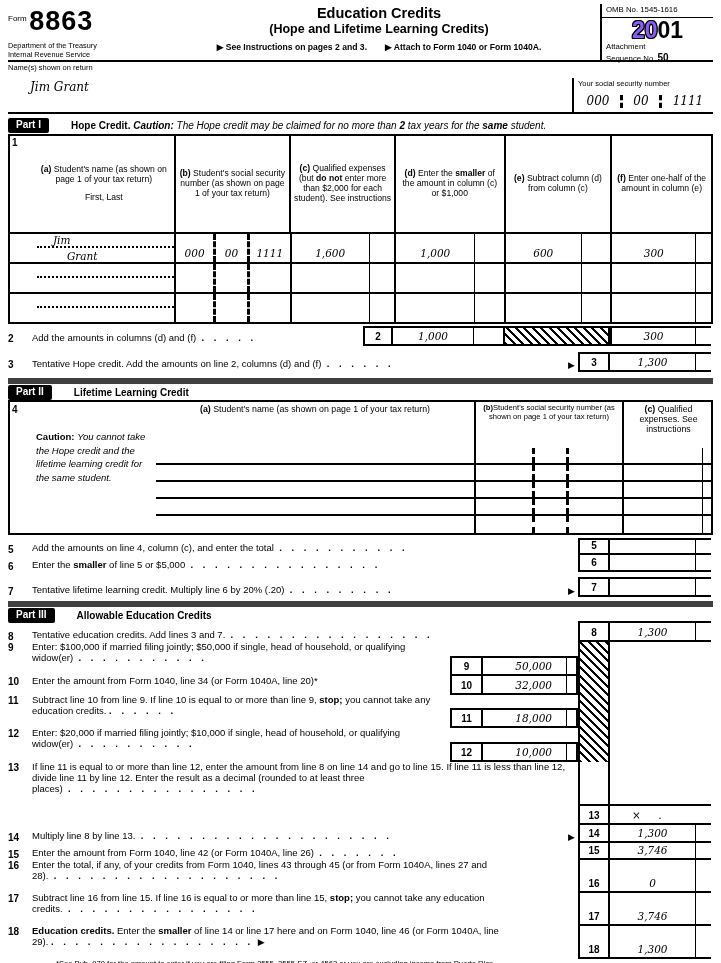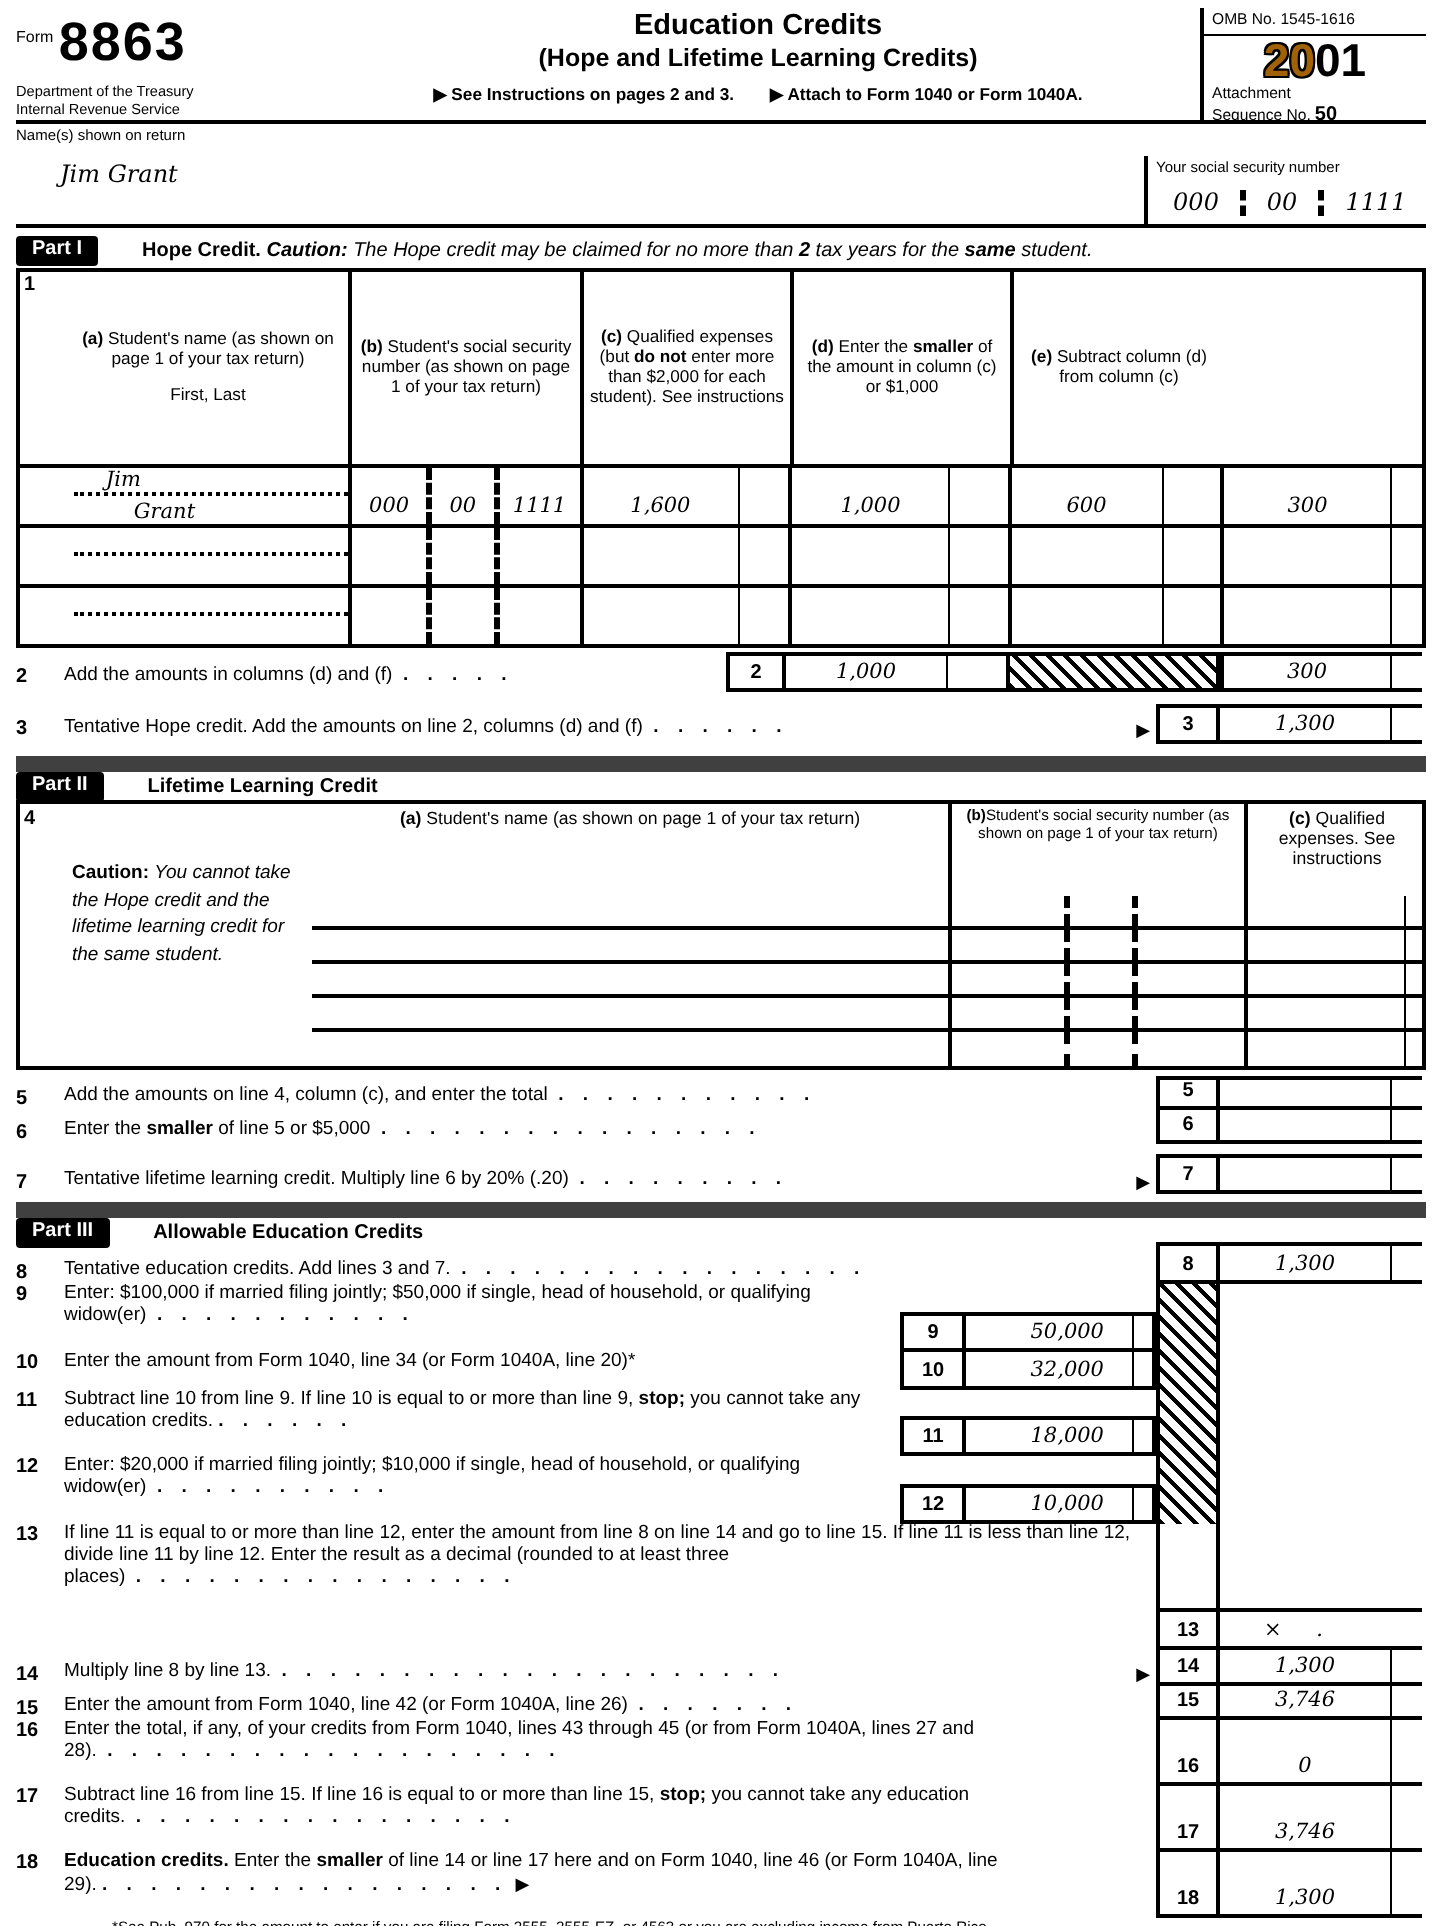--- a/index.html
+++ b/index.html
@@ -25,36 +25,36 @@
   .form-word { font-size:8px; display:inline-block; vertical-align:top; margin-top:8px; }
   .form-num { font-size:27px; font-weight:bold; letter-spacing:1px; }
   .dept { font-size:7.3px; margin-top:5px; line-height:1.2; }
   .hdr-center { flex:1; text-align:center; padding-top:1px; }
   .title1 { font-size:14.5px; font-weight:bold; }
   .title2 { font-size:12.5px; font-weight:bold; }
   .hdr-notes { font-size:8.6px; font-weight:bold; margin-top:7px; display:flex; justify-content:center; gap:18px; }
   .hdr-right { width:113px; flex:none; border-left:2px solid #000; text-align:left; }
   .omb { font-size:7.8px; padding:2px 0 2px 4px; border-bottom:1px solid #000; }
   .year { text-align:center; font-size:23px; font-weight:bold; letter-spacing:0px; line-height:1; margin-top:1px; }
-  .year-outline { color:#a16207; text-shadow:-1px -1px 0 #000,1px -1px 0 #000,-1px 1px 0 #000,1px 1px 0 #000,0 1px 0 #000,0 -1px 0 #000,1px 0 0 #000,-1px 0 0 #000; }
+  .year-outline { color:#8b5cf6; text-shadow:-1px -1px 0 #000,1px -1px 0 #000,-1px 1px 0 #000,1px 1px 0 #000,0 1px 0 #000,0 -1px 0 #000,1px 0 0 #000,-1px 0 0 #000; }
   .attach-seq { font-size:7.8px; padding-left:4px; line-height:1.25; }
   .seq-no { font-size:10px; font-weight:bold; margin-left:2px; }
 
   
   .namerow { display:flex; height:52px; border-bottom:2px solid #000; }
   .name-cell { flex:1; padding:2px 0 0 0; }
   .small-label { font-size:7.5px; }
   .name-value { margin:8px 0 0 22px; font-size:12px; }
   .ssn-cell { width:141px; flex:none; border-left:2px solid #000; padding:2px 0 0 4px;margin-top:16px; }
   .ssn-vals { display:flex; margin-top:6px; font-size:12px; }
   .ssn-seg { text-align:center; }
   .ssn-div { border-left:3px dashed #000; margin:0 2px; }
 
   
-  .partbar { display:flex; align-items:center; height:20px; border-top:8px solid #404040; padding-top:3px; }
+  .partbar { display:flex; align-items:center; height:20px; border-top:6px solid #404040; padding-top:3px; }
   .badge { background:#000000; color:#fff; font-weight:bold; font-size:10px; padding:1px 8px 2px 8px; border-radius:2px; flex:none; }
   .part-title { margin-left:22px; font-size:10px; }
 
   
   .t1 { border:2px solid #000; border-top-width:2px; }
   .t1 .hrow { display:flex; height:96px; text-align:center; font-size:8.6px; }
   .t1 .hcell { border-left:2px solid #000; display:flex; flex-direction:column; justify-content:center; padding:1px 2px; }
   .t1 .hcell.first { border-left:0; }
   .t1 .drow { display:flex; height:30px; border-top:2px solid #000; }
   .namecell { width:140px; flex:none; display:flex; flex-direction:column; padding-left:3px; }
@@ -203,20 +203,23 @@
       </div>
       <div class="hcell" style="width:105px">
         <div><span class="b">(c)</span><span> Qualified expenses (but </span><span class="b">do not</span><span> enter more than $2,000 for each student). See instructions</span></div>
       </div>
       <div class="hcell" style="width:110px">
         <div><span class="b">(d)</span><span> Enter the </span><span class="b">smaller</span><span> of the amount in column (c) or $1,000</span></div>
       </div>
       <div class="hcell" style="width:107px">
         <div><span class="b">(e)</span><span> Subtract column (d) from column (c)</span></div>
       </div>
+      <div class="hcell" style="width:101px">
+        <div><span class="b">(f)</span><span> Enter one-half of the amount in column (e)</span></div>
+      </div>
     </div>
 
     <div class="drow">
       <div style="width:24px"></div>
       <div class="namecell">
         <div class="half1 val">Jim</div>
         <div class="half2 val">Grant</div>
       </div>
       <div class="ssncell">
         <div class="ssnsub s1 val">000</div>

